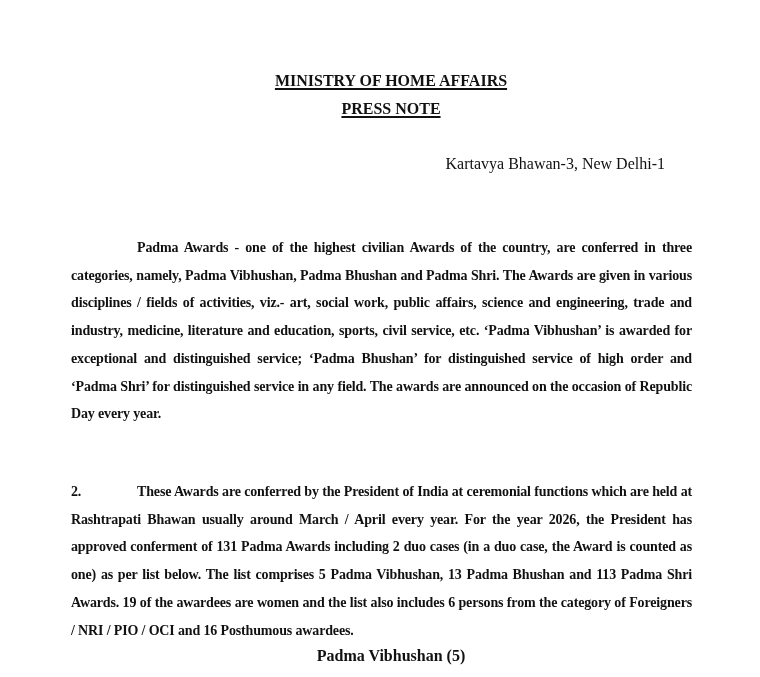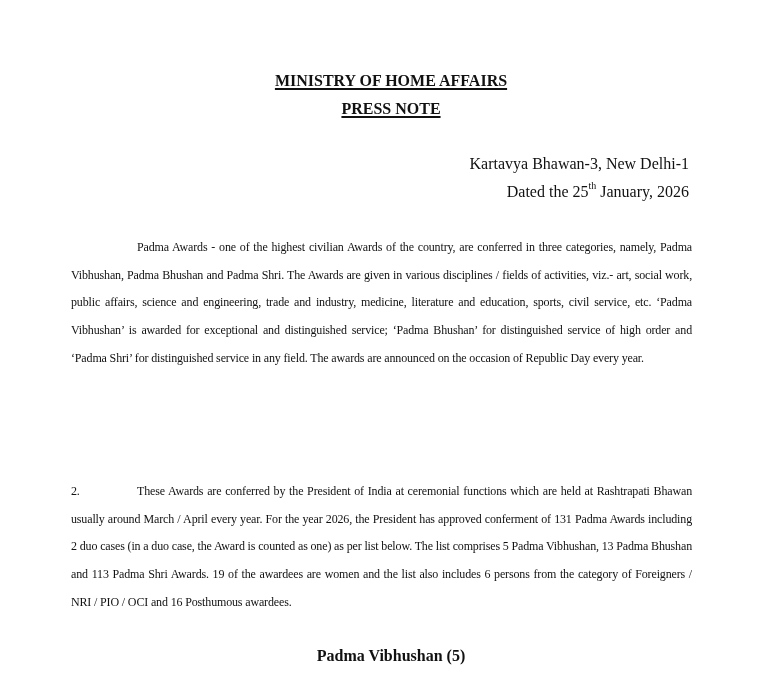--- a/index.html
+++ b/index.html
@@ -30,43 +30,44 @@
     font-size: 16px;
     text-decoration: underline;
     text-decoration-thickness: 1.5px;
     text-underline-offset: 2px;
     letter-spacing: 0px;
   }
   .ministry { top: 72px; }
   .pressnote { top: 100px; }
   .right-line {
     position: absolute;
-    right: 52px;
+    right: 76px;
     font-size: 16px;
     text-align: left;
     white-space: nowrap;
   }
   .address { top: 155px; }
   .dated { top: 183px; }
   .dated sup {
     font-size: 10px;
     vertical-align: top;
     position: relative;
     top: -3px;
   }
   .para {
     position: absolute;
     left: 71px;
     width: 621px;
-    font-size: 12px;
+    font-size: 14px;
     line-height: 27.7px;
     text-align: justify;
     text-align-last: left;
     font-stretch: condensed;
     letter-spacing: -0.15px;
+    font-weight: bold;
   }
   .p1 { top: 234px; }
   .p2 { top: 478px; }
   .indent { display: inline-block; width: 66px; }
   .num { display: inline-block; width: 66px; }
   .section-heading {
     position: absolute;
     left: 0;
     width: 782px;
     top: 647px;
@@ -77,21 +78,20 @@
 </style>
 </head>
 <body>
 
 <div class="page">
 
   <div class="heading ministry">MINISTRY OF HOME AFFAIRS</div>
   <div class="heading pressnote">PRESS NOTE</div>
 
   <div class="right-line address">Kartavya Bhawan-3, New Delhi-1</div>
-  <div class="right-line dated"><span>Dated the 25</span><sup>th</sup><span> January, 2026</span></div>
 
   <div class="para p1"><span class="indent"></span><span>Padma Awards - one of the highest civilian Awards of the country, are conferred in three categories, namely, Padma Vibhushan, Padma Bhushan and Padma Shri. The Awards are given in various disciplines / fields of activities, viz.- art, social work, public affairs, science and engineering, trade and industry, medicine, literature and education, sports, civil service, etc. ‘Padma Vibhushan’ is awarded for exceptional and distinguished service; ‘Padma Bhushan’ for distinguished service of high order and ‘Padma Shri’ for distinguished service in any field. The awards are announced on the occasion of Republic Day every year.</span></div>
 
   <div class="para p2"><span class="num">2.</span><span>These Awards are conferred by the President of India at ceremonial functions which are held at Rashtrapati Bhawan usually around March / April every year. For the year 2026, the President has approved conferment of 131 Padma Awards including 2 duo cases (in a duo case, the Award is counted as one) as per list below. The list comprises 5 Padma Vibhushan, 13 Padma Bhushan and 113 Padma Shri Awards. 19 of the awardees are women and the list also includes 6 persons from the category of Foreigners / NRI / PIO / OCI and 16 Posthumous awardees.</span></div>
 
   <div class="section-heading">Padma Vibhushan (5)</div>
 
 </div>
 
 </body></html>

